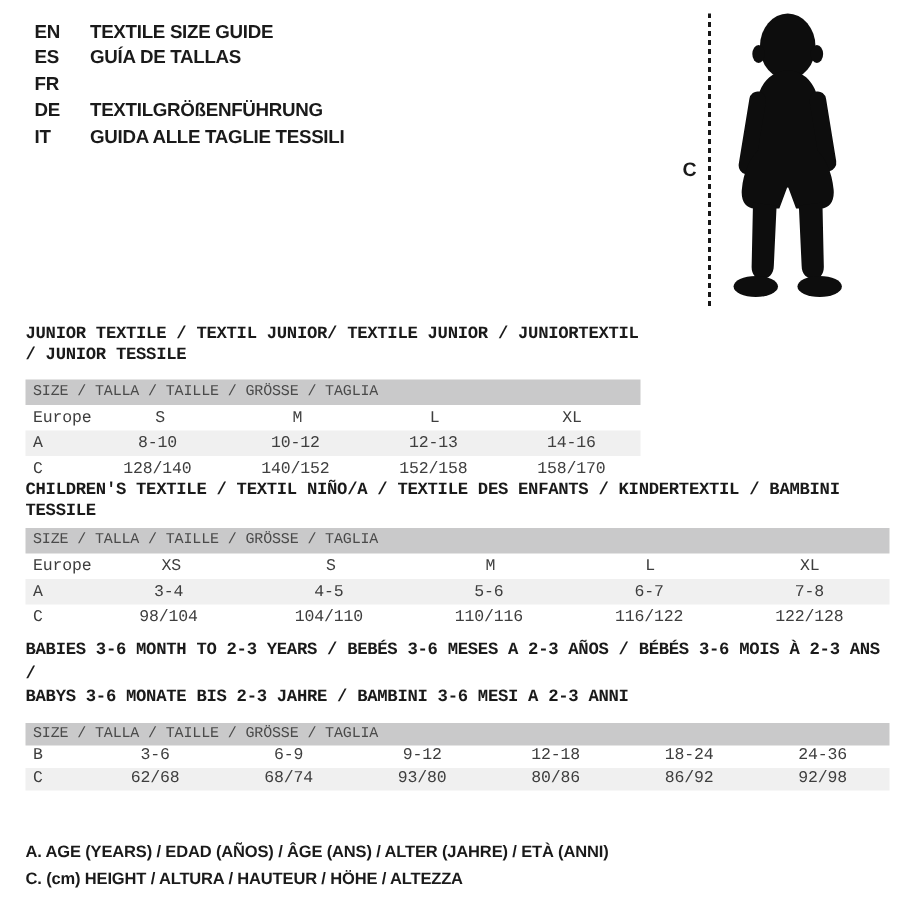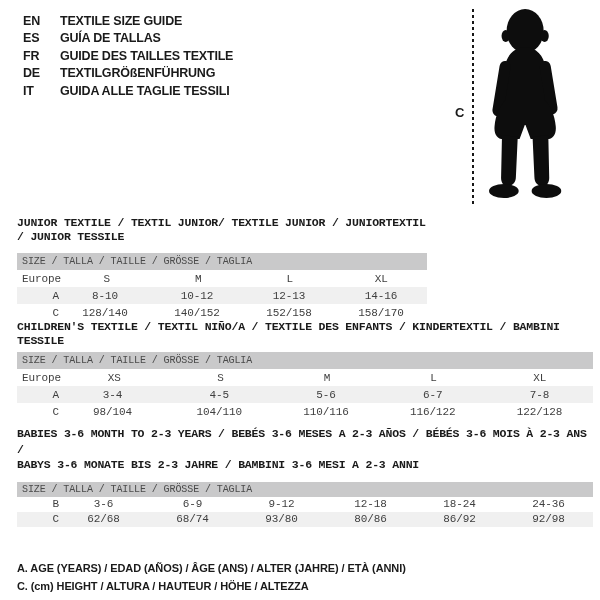--- a/index.html
+++ b/index.html
@@ -30,41 +30,40 @@
   .size-bar{
     background:#c9c9ca;color:#4a4a4a;font-size:10px;letter-spacing:-0.1px;
     display:flex;align-items:center;padding-left:5px;box-sizing:border-box;
   }
   .t1 .size-bar,.t2 .size-bar{height:17px;}
   .t3 .size-bar{height:15px;}
   .trow{display:flex;align-items:center;font-size:11px;color:#3e3e3e;letter-spacing:-0.1px;}
   .t1 .trow,.t2 .trow{height:17px;}
   .t3 .trow{height:15px;}
   .trow.shaded{background:#f0f0f0;}
-  .cell-label{flex:0 0 42px;padding-left:5px;box-sizing:border-box;text-align:right;}
+  .cell-label{flex:0 0 42px;padding-left:5px;box-sizing:border-box;text-align:left;}
   .cell{flex:1 1 0;text-align:center;}
   
   .notes{position:absolute;left:17px;top:536px;margin-top:24px;}
   .note-line{font-weight:bold;font-size:11px;line-height:17.5px;letter-spacing:-0.1px;color:#1a1a1a;}
 </style>
 </head>
 <body>
 
 <div class="lang-block">
   <div class="lang-row">
     <span class="lang-code">EN</span>
     <span class="lang-title">TEXTILE SIZE GUIDE</span>
   </div>
   <div class="lang-row">
     <span class="lang-code">ES</span>
     <span class="lang-title">GUÍA DE TALLAS</span>
   </div>
   <div class="lang-row">
     <span class="lang-code">FR</span>
-    <span class="lang-title">GUIDE DES TAILLES TEXTILE</span>
   </div>
   <div class="lang-row">
     <span class="lang-code">DE</span>
     <span class="lang-title">TEXTILGRÖßENFÜHRUNG</span>
   </div>
   <div class="lang-row">
     <span class="lang-code">IT</span>
     <span class="lang-title">GUIDA ALLE TAGLIE TESSILI</span>
   </div>
 </div>

